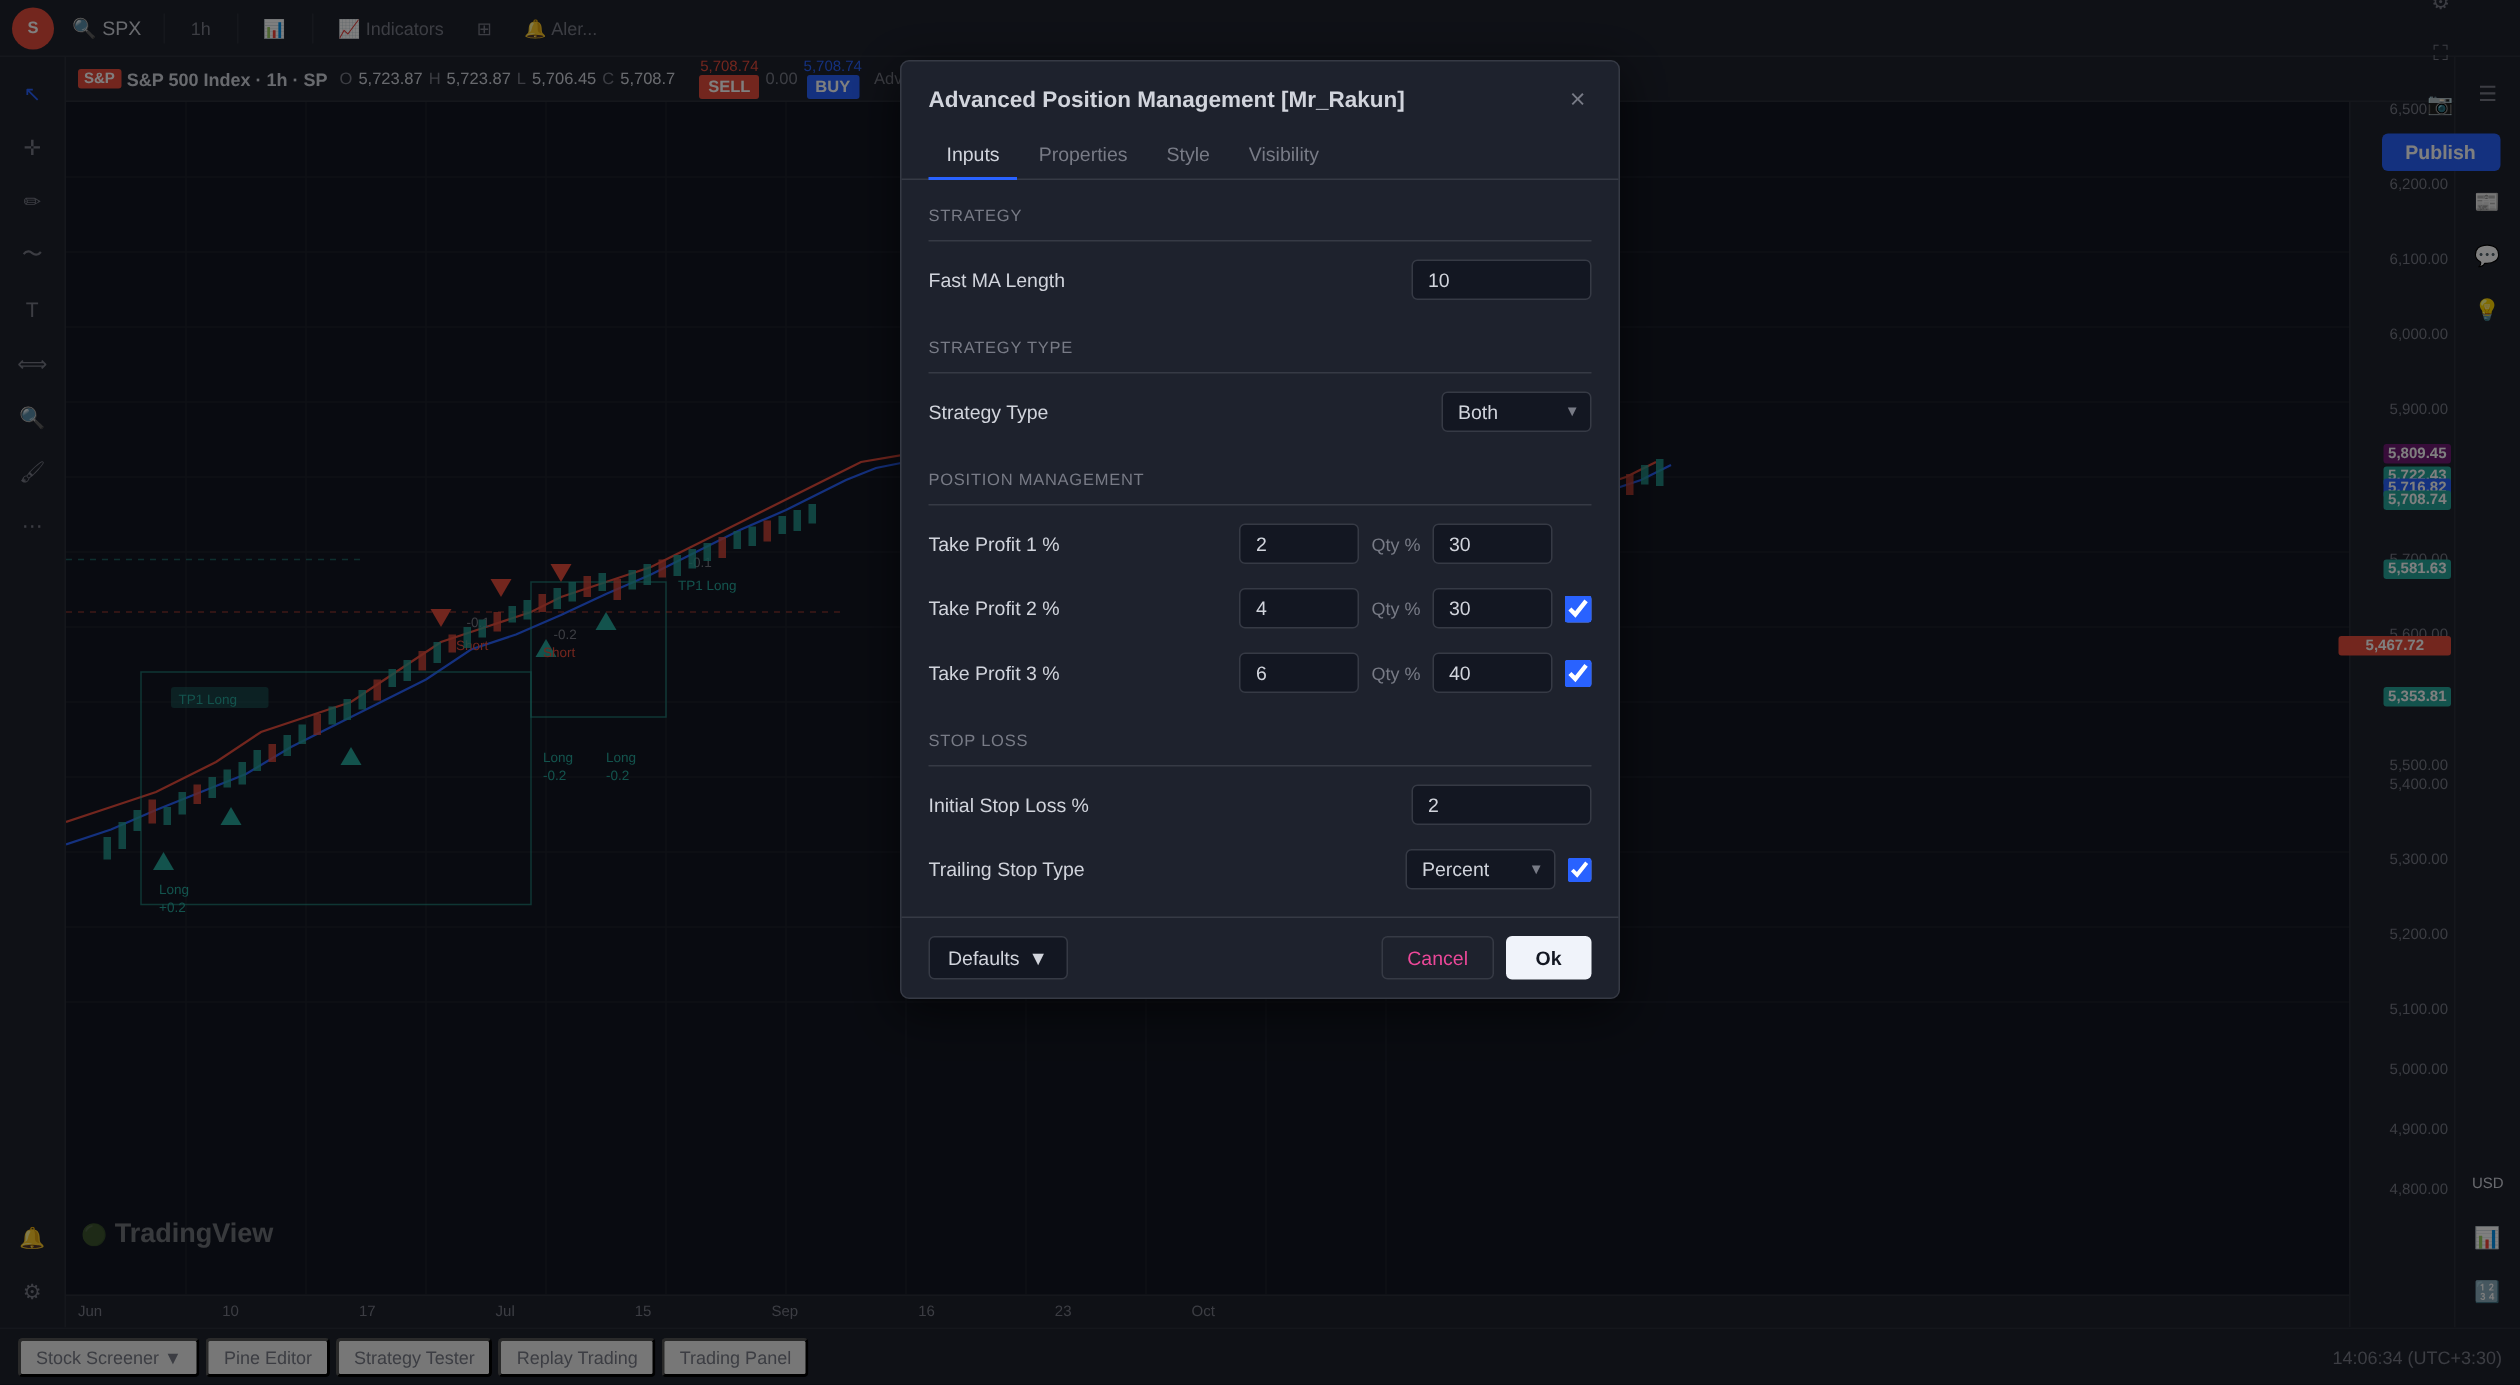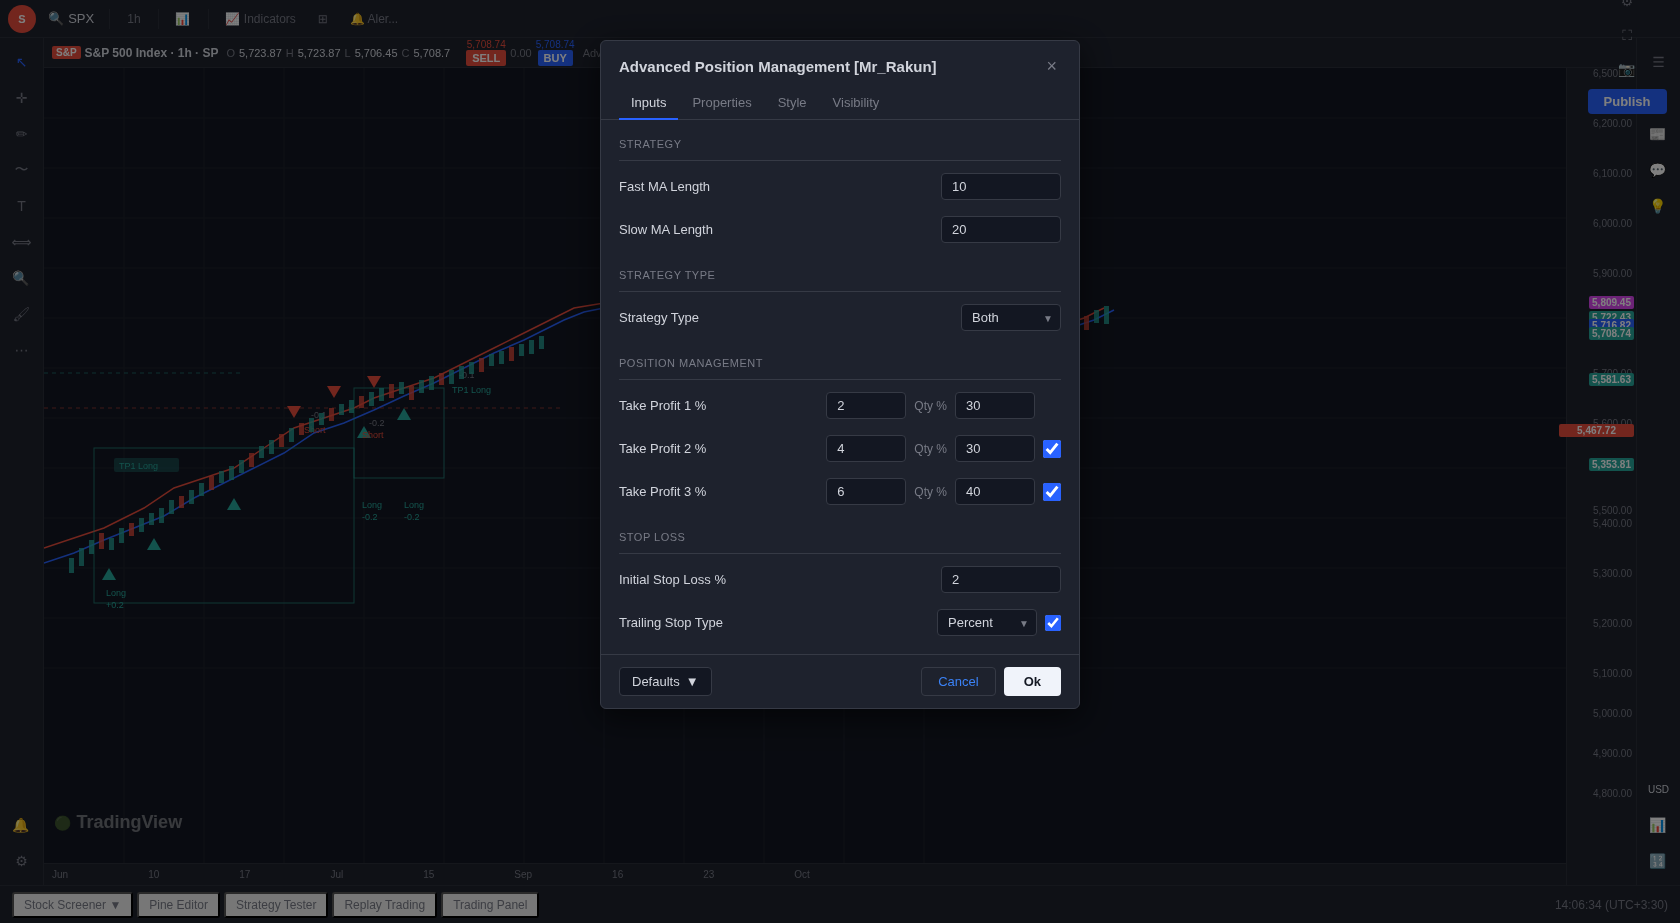--- a/index.html
+++ b/index.html
@@ -474,21 +474,21 @@
       font-size: 13px;
       padding: 6px 12px;
       cursor: pointer;
       display: flex; align-items: center; gap: 6px;
     }
     .footer-right { display: flex; gap: 8px; }
     .cancel-btn {
       background: transparent;
       border: 1px solid #363a45;
       border-radius: 4px;
-      color: #3b82f6;
+      color: #ec4899;
       font-size: 13px;
       padding: 6px 16px;
       cursor: pointer;
     }
     .ok-btn {
       background: #f0f3fa;
       border: none;
       border-radius: 4px;
       color: #131722;
       font-size: 13px;
@@ -757,21 +757,21 @@
   <div class="price-scale">
 
     <div style="position:absolute;right:2px;top:0;bottom:22px;left:0;">
       <span style="position:absolute;top:0;right:2px;font-size:10px;color:#787b86;">6,500.00</span>
       <span style="position:absolute;top:50px;right:2px;font-size:10px;color:#787b86;">6,200.00</span>
       <span style="position:absolute;top:100px;right:2px;font-size:10px;color:#787b86;">6,100.00</span>
       <span style="position:absolute;top:150px;right:2px;font-size:10px;color:#787b86;">6,000.00</span>
       <span style="position:absolute;top:200px;right:2px;font-size:10px;color:#787b86;">5,900.00</span>
       <span style="position:absolute;top:248px;right:2px;font-size:10px;color:#787b86;">5,800.00</span>
 
-      <div style="position:absolute;top:228px;right:0;background:#d946ef;color:white;font-size:10px;font-weight:bold;padding:1px 3px;border-radius:2px;white-space:nowrap;">5,809.45</div>
+      <div style="position:absolute;top:228px;right:0;background:#701a75;color:white;font-size:10px;font-weight:bold;padding:1px 3px;border-radius:2px;white-space:nowrap;">5,809.45</div>
       <div style="position:absolute;top:243px;right:0;background:#26a69a;color:white;font-size:10px;font-weight:bold;padding:1px 3px;border-radius:2px;white-space:nowrap;">5,722.43</div>
       <div style="position:absolute;top:251px;right:0;background:#2962ff;color:white;font-size:10px;font-weight:bold;padding:1px 3px;border-radius:2px;white-space:nowrap;">5,716.82</div>
       <div style="position:absolute;top:259px;right:0;background:#26a69a;color:white;font-size:10px;font-weight:bold;padding:1px 3px;border-radius:2px;white-space:nowrap;">5,708.74</div>
 
       <span style="position:absolute;top:300px;right:2px;font-size:10px;color:#787b86;">5,700.00</span>
       <span style="position:absolute;top:350px;right:2px;font-size:10px;color:#787b86;">5,600.00</span>
 
       <div style="position:absolute;top:305px;right:0;background:#26a69a;color:white;font-size:10px;font-weight:bold;padding:1px 3px;border-radius:2px;white-space:nowrap;">5,581.63</div>
 
       <span style="position:absolute;top:400px;right:2px;font-size:10px;color:#787b86;margin-top:37px;">5,500.00</span>
@@ -853,24 +853,20 @@
     <div class="dialog-body">
 
       <div class="section-label">STRATEGY</div>
       <div class="divider"></div>
 
       <div class="form-row">
         <span class="form-label">Fast MA Length</span>
         <input class="form-input" type="text" value="10" style="">
       </div>
 
-      <div class="form-row">
-        <span class="form-label">Slow MA Length</span>
-        <input class="form-input" type="text" value="20" style="">
-      </div>
 
 
       <div class="section-label">STRATEGY TYPE</div>
       <div class="divider"></div>
 
       <div class="form-row">
         <span class="form-label">Strategy Type</span>
         <div class="form-select-wrapper">
           <select class="form-select">
             <option value="Both">Both</option>

